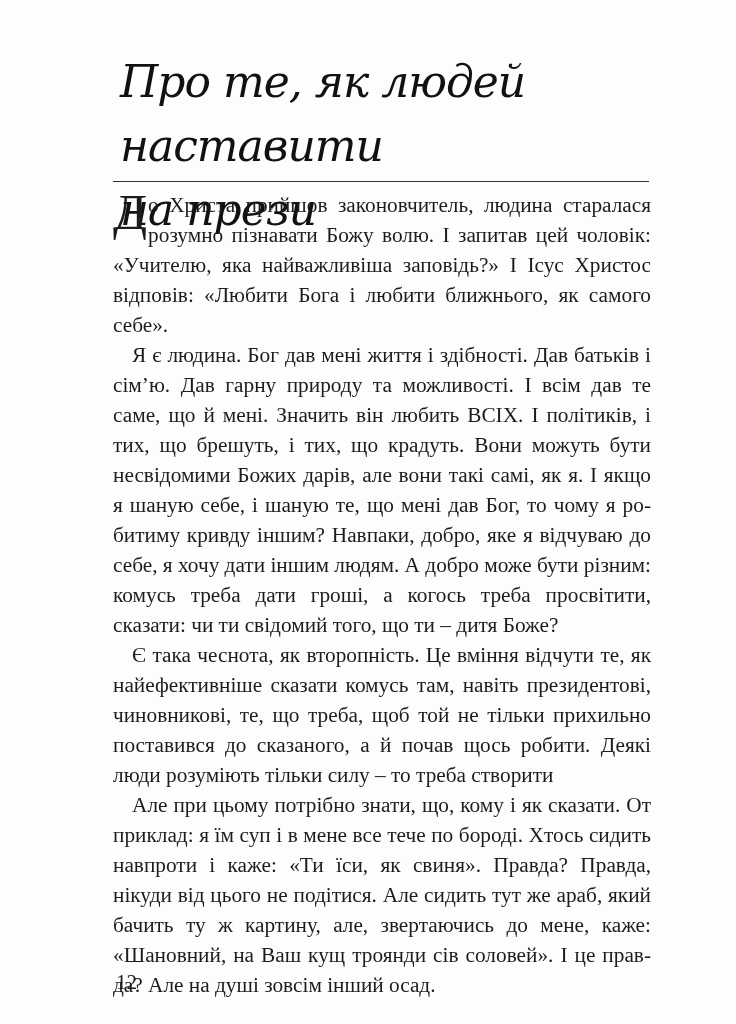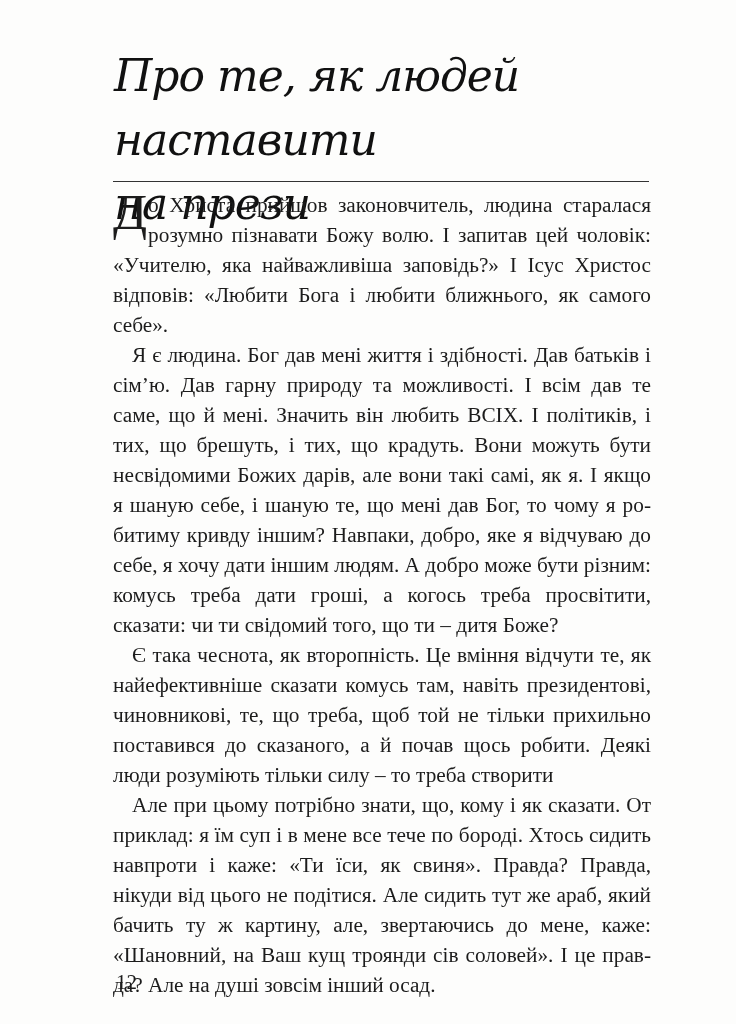--- a/index.html
+++ b/index.html
@@ -25,21 +25,21 @@
       position: absolute;
       left: 110px;
       top: 40px;
       width: 560px;
       font-family: "DejaVu Serif", serif;
       font-style: italic;
       font-size: 44px;
       line-height: 64px;
       letter-spacing: -1px;
       color: #111;
-      margin: 4px;
+      margin: 10px;
       font-weight: normal;
     }
     .divider {
       position: absolute;
       left: 113px;
       top: 181px;
       width: 536px;
       height: 0;
       border-top: 1.5px solid #333;
     }

